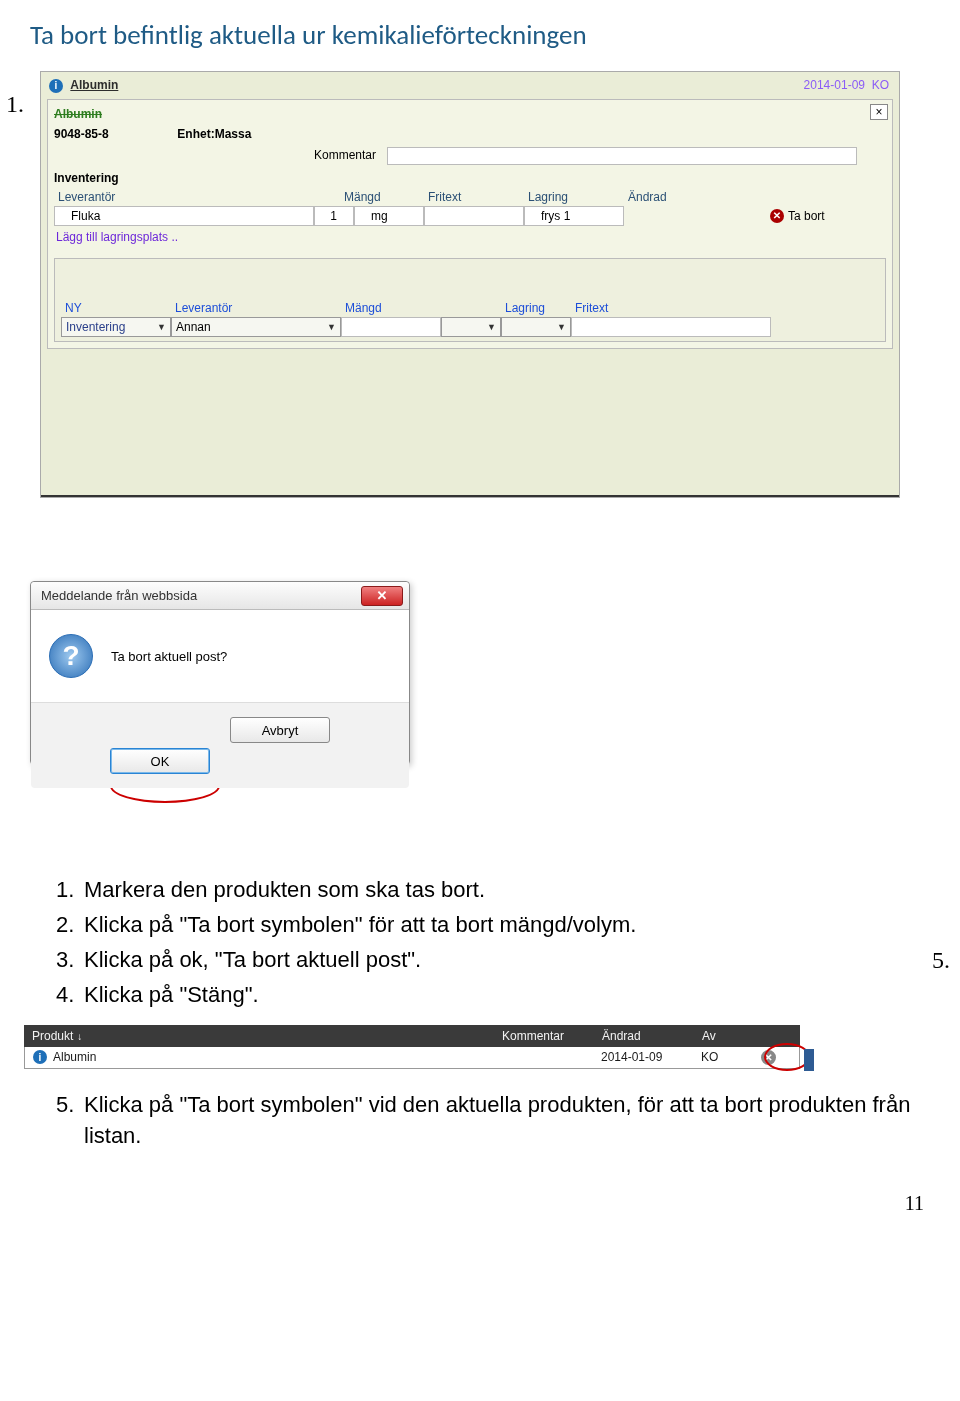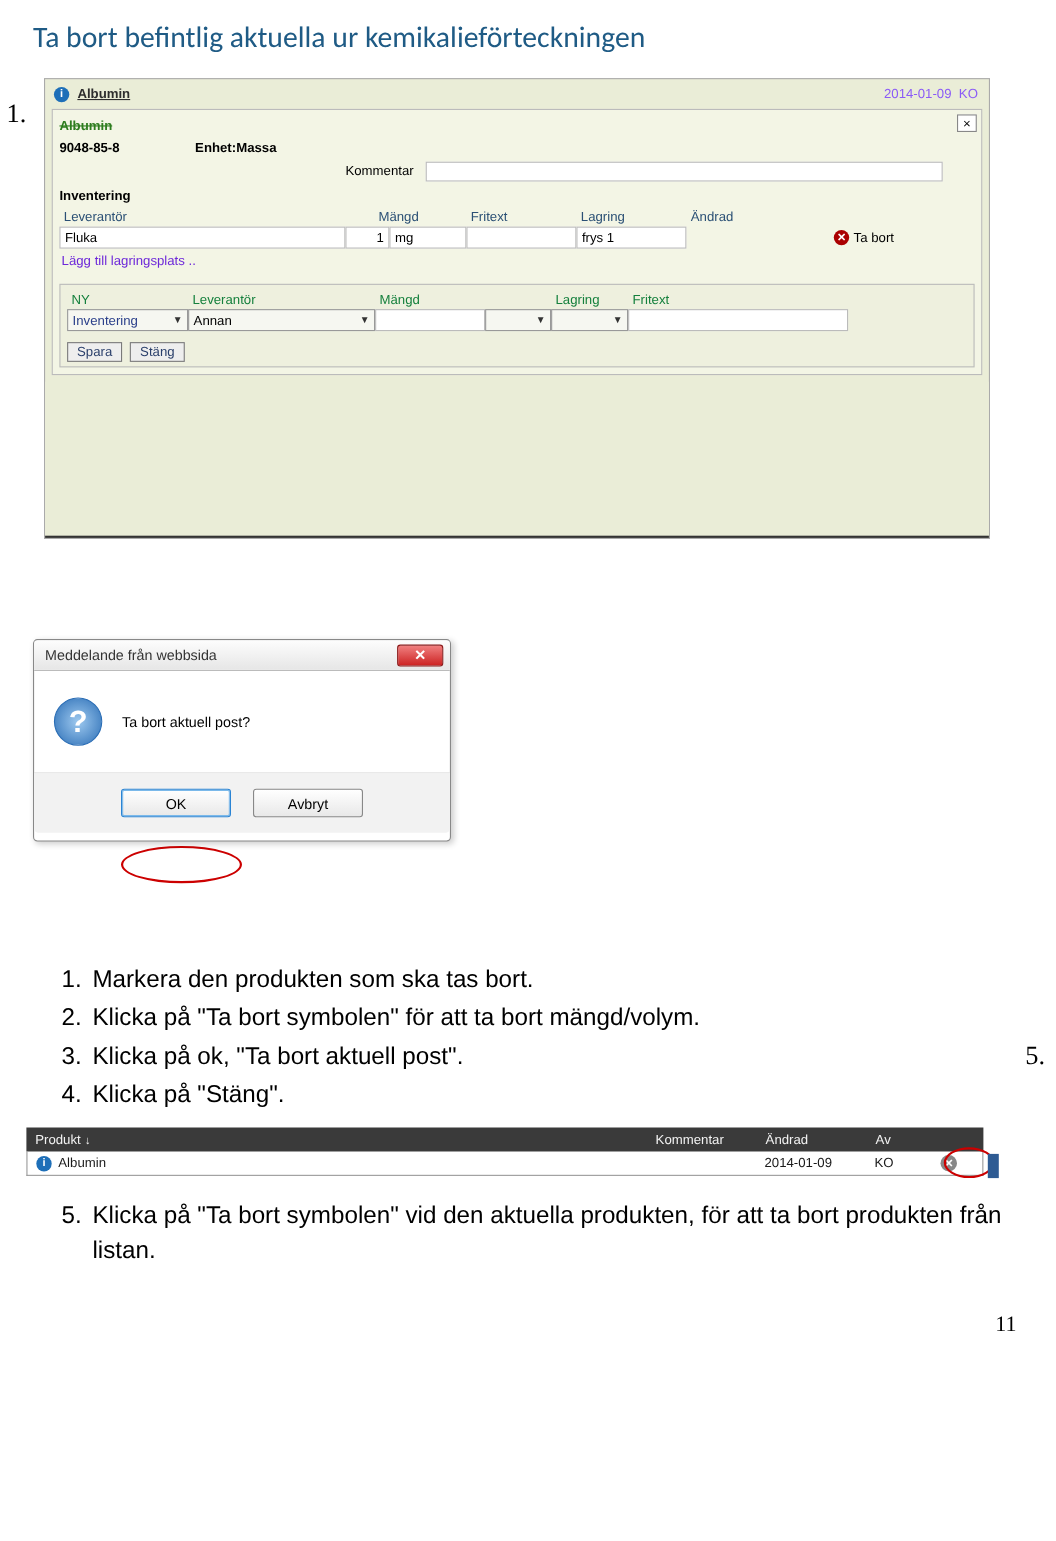--- a/index.html
+++ b/index.html
@@ -22,53 +22,53 @@
   .panel { position: relative; margin: 4px 6px 6px 6px; background: #f3f5e5; border: 1px solid #bbb; padding: 4px 6px 6px 6px; }
   .close-x { position: absolute; right: 4px; top: 4px; width: 18px; height: 16px; border: 1px solid #888; background: #fff; font-size: 12px; line-height: 14px; text-align: center; cursor: default; }
   .pname { color: #2e7d1f; font-weight: bold; text-decoration: line-through; }
   .row { padding: 3px 0; }
   .bold { font-weight: bold; }
   .lbl-k { display: inline-block; width: 70px; }
   .komm-input { border: 1px solid #bbb; background: #fff; height: 18px; padding: 1px 4px; width: 470px; display: inline-block; vertical-align: middle; }
 
   .grid { display: grid; grid-template-columns: 260px 40px 70px 100px 100px 130px 100px; column-gap: 0; }
   .gh { color: #2b5075; font-size: 12px; padding: 2px 4px; }
-  .gc { background: #fff; border: 1px solid #bbb; height: 20px; padding: 1px 4px; display: flex; align-items: center; position: relative; }
+  .gc { background: #fff; border: 1px solid #bbb; height: 20px; padding: 1px 16px; display: flex; align-items: center; position: relative; }
   .gc.nb { border: none; background: transparent; }
   .del-icon { display: inline-flex; width: 14px; height: 14px; border-radius: 50%; background: #a00; color: #fff; font-size: 10px; font-weight: bold; align-items: center; justify-content: center; margin-right: 4px; }
 
   .addloc { color: #6d28d9; padding: 4px 2px; text-decoration: underline dotted transparent; }
 
   .innerbox { margin-top: 10px; border: 1px solid #bbb; background: #eef0de; padding: 4px 6px; }
   .grid2 { display: grid; grid-template-columns: 110px 170px 100px 60px 70px 200px; }
-  .gh2 { color: #15803d; font-size: 12px; padding: 2px 4px; }
+  .gh2 { color: #1d4ed8; font-size: 12px; padding: 2px 4px; margin-top: 36px; }
   .sel { background: #f6f7f1; border: 1px solid #999; height: 20px; display: flex; align-items: center; justify-content: space-between; padding: 0 4px; font-family: Verdana, Arial, sans-serif; font-size: 12px; }
   .sel .arr { font-size: 9px; color: #333; margin-left: 4px; }
   .inp2 { background: #fff; border: 1px solid #bbb; height: 20px; }
   .btn-sm { display: inline-block; border: 1px solid #7a7a7a; background: #eee; color: #2a3f6b; font-size: 12px; padding: 1px 8px; margin: 6px 4px 0 0; font-family: Verdana, Arial, sans-serif; }
 
   
   .shot2-wrap { position: relative; margin: 30px 0 0 0; height: 270px; }
   .dlg { position: absolute; left: 30px; top: 0; width: 380px; height: 184px; background: #fff; border: 1px solid #888; border-radius: 4px; font-family: "Segoe UI", Tahoma, sans-serif; font-size: 13px; box-shadow: 2px 2px 6px rgba(0,0,0,.2); }
   .dlg-title { background: linear-gradient(#fdfdfd, #e6e6e6); border-bottom: 1px solid #bbb; padding: 6px 10px; position: relative; color: #333; border-top-left-radius: 4px; border-top-right-radius: 4px; }
   .dlg-x { position: absolute; right: 6px; top: 4px; width: 42px; height: 20px; border-radius: 3px; background: linear-gradient(#f08080, #c22); border: 1px solid #8b1a1a; color: #fff; text-align: center; font-weight: bold; line-height: 18px; font-size: 13px; }
   .dlg-body { padding: 24px 18px; display: flex; align-items: center; gap: 18px; }
   .q-icon { width: 44px; height: 44px; border-radius: 50%; background: radial-gradient(#9ec9ef, #2a6db5); border: 1px solid #2a6db5; color: #fff; display: flex; align-items: center; justify-content: center; font-size: 28px; font-weight: bold; }
   .dlg-footer { background: #f2f2f2; padding: 14px 0; display: flex; justify-content: center; gap: 20px; border-top: 1px solid #ddd; border-bottom-left-radius: 4px; border-bottom-right-radius: 4px; }
   .dlg-btn { width: 100px; height: 26px; border: 1px solid #888; background: linear-gradient(#fff, #e8e8e8); border-radius: 3px; display: flex; align-items: center; justify-content: center; font-size: 13px; }
-  .dlg-btn.focus { border: 1px solid #2a84d4; box-shadow: 0 0 0 1px #7bb9ea inset; }
+  .dlg-btn.focus { border: 1px solid #2a84d4; box-shadow: 0 0 0 1px #7bb9ea inset; margin-top: 31px; }
 
   
   .instr { font-family: Arial, sans-serif; font-size: 22px; color: #000; padding: 20px 30px 0 56px; line-height: 1.45; }
   .instr .item { margin: 3px 0; display: flex; }
   .instr .num { width: 28px; flex-shrink: 0; }
   .five-r { position: absolute; right: 10px; font-family: "Times New Roman", serif; font-size: 24px; }
 
   
-  .shot3-wrap { position: relative; margin: 14px 16px 0 24px; width: 870px; font-family: Verdana, Arial, sans-serif; font-size: 12px; }
+  .shot3-wrap { position: relative; margin: 14px 16px 0 24px; width: 776px; font-family: Verdana, Arial, sans-serif; font-size: 12px; }
   .pl-hdr { background: #3a3a3a; color: #f2f2f2; display: grid; grid-template-columns: 1fr 100px 100px 60px 30px; padding: 4px 8px; align-items: center; }
   .sort-arrow { font-size: 10px; margin-left: 4px; }
   .pl-row { background: #fff; border: 1px solid #999; border-top: none; display: grid; grid-template-columns: 1fr 100px 100px 60px 30px; padding: 3px 8px; align-items: center; color: #1a1a1a; }
   .pl-row .info-icon { margin-right: 6px; }
   .pl-del { width: 15px; height: 15px; border-radius: 50%; background: #888; color: #fff; display: inline-flex; align-items: center; justify-content: center; font-size: 10px; font-weight: bold; }
   .blue-strip { background: #2e5b93; height: 22px; width: 10px; position: absolute; right: -14px; top: 24px; }
 
   .instr2 { font-family: Arial, sans-serif; font-size: 22px; color: #000; padding: 20px 30px 0 56px; line-height: 1.45; }
   .instr2 .item { display: flex; }
   .instr2 .num { width: 28px; flex-shrink: 0; }
@@ -157,24 +157,20 @@
           <div class="sel">
               <span></span>
               <span class="arr">▼</span>
             </div>
           <div class="sel">
               <span></span>
               <span class="arr">▼</span>
             </div>
           <div class="inp2"></div>
         </div>
-        <div style="margin-top:4px;">
-          <span class="btn-sm">Spara</span>
-          <span class="btn-sm">Stäng</span>
-        </div>
       </div>
     </div>
     <div style="height:140px; background:#eaedd7; border-top:0;"></div>
     <div style="height:2px; background:#333;"></div>
   </div>
 </div>
 
 <div class="shot2-wrap">
   <div class="ann" style="left:130px; top:155px;">3.</div>
   <div class="ellipse" style="left:110px; top:188px; width:110px; height:34px;"></div>

